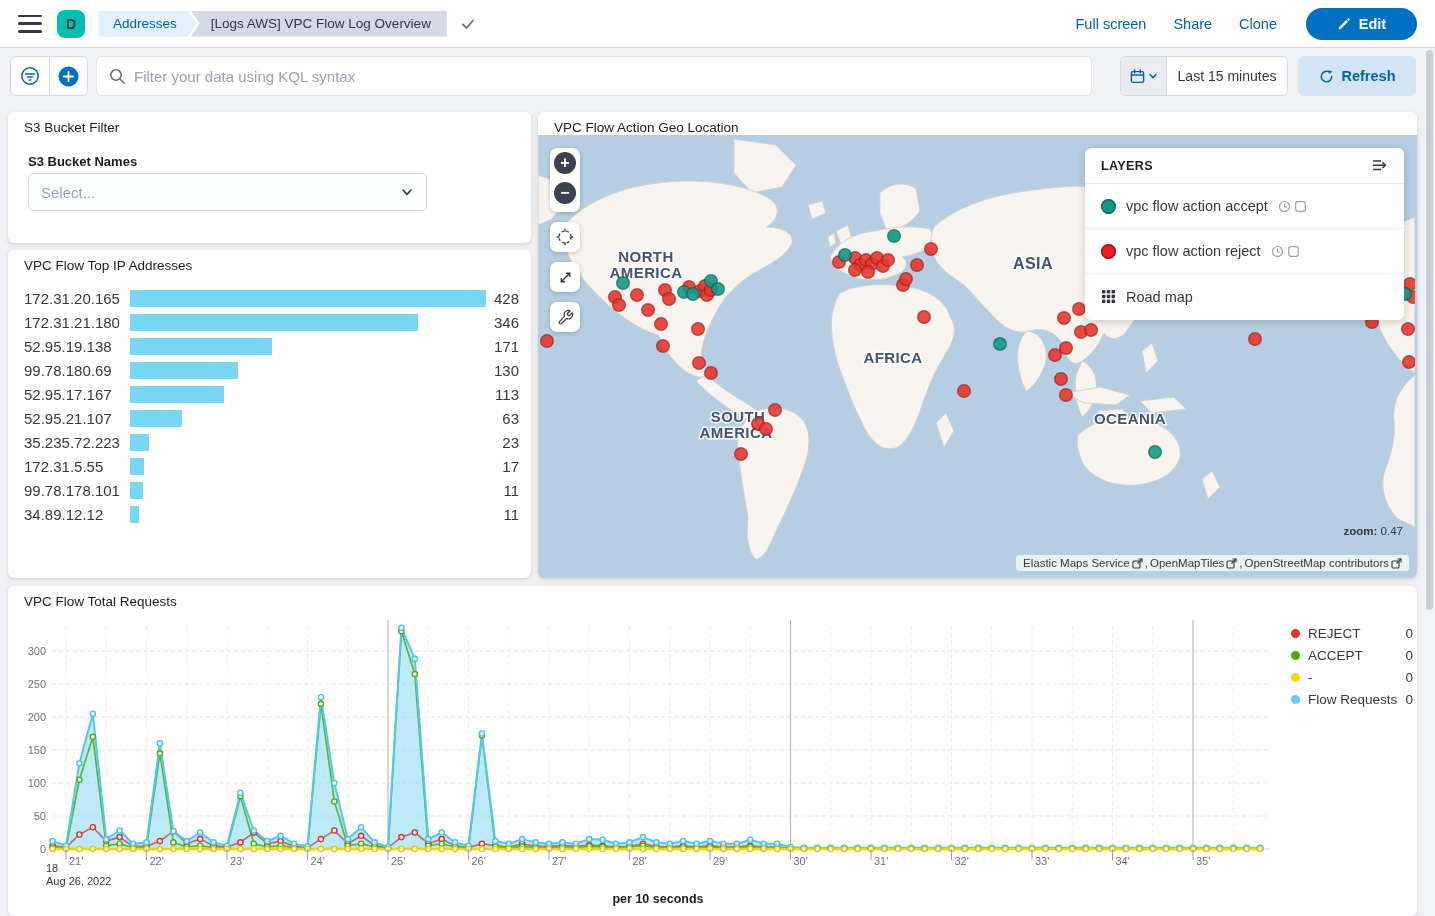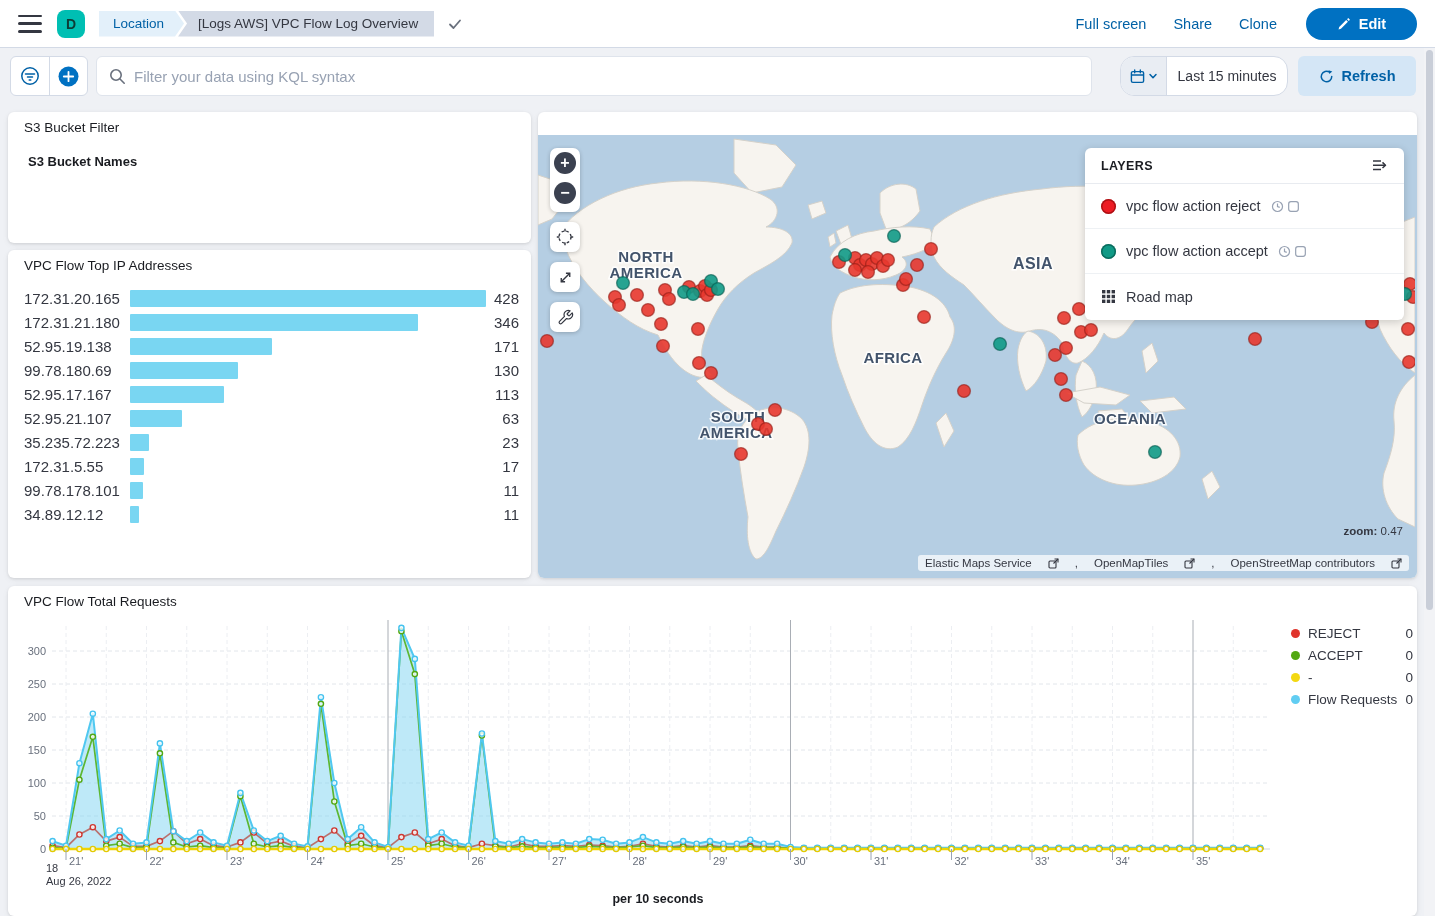--- a/index.html
+++ b/index.html
@@ -21,21 +21,21 @@
   .edit-btn { margin-left:2px; width:111px; height:32px; background:#0071c2; border:none; color:#fff; border-radius:16px; display:flex; align-items:center; justify-content:center; gap:8px; font-size:14.5px; font-weight:600; cursor:pointer; font-family:inherit; }
 
   
   .tb { position:absolute; height:40px; top:56px; }
   .filter-group { left:10px; width:78px; background:#fff; border:1px solid #d3dae6; border-radius:6px; display:flex; }
   .filter-group .fg-btn { flex:1; display:flex; align-items:center; justify-content:center; background:none; border:none; cursor:pointer; }
   .filter-group .fg-btn:first-child { border-right:1px solid #d3dae6; }
   .kql { left:96px; width:996px; background:#fff; border:1px solid #dfe4ec; border-radius:6px; display:flex; align-items:center; padding:0 12px; gap:8px; }
   .kql input { flex:1; border:none; outline:none; font-size:15px; color:#343741; font-family:inherit; background:transparent; }
   .kql input::placeholder { color:#98a2b3; }
-  .datepicker { left:1120px; width:168px; background:#fff; border:1px solid #d3dae6; border-radius:14px; display:flex; overflow:hidden; }
+  .datepicker { left:1120px; width:168px; background:#fff; border:1px solid #d3dae6; border-radius:6px; display:flex; overflow:hidden; }
   .cal-seg { width:46px; background:#e9edf3; border-right:1px solid #d3dae6; display:flex; align-items:center; justify-content:center; gap:3px; cursor:pointer; border:none; border-right:1px solid #d3dae6; }
   .time-text { flex:1; display:flex; align-items:center; justify-content:center; font-size:14px; color:#343741; cursor:pointer; }
   .refresh-btn { left:1298px; width:118px; background:#d4e6f6; border:none; border-radius:6px; display:flex; align-items:center; justify-content:center; gap:8px; color:#0061a6; font-size:14.5px; font-weight:600; cursor:pointer; font-family:inherit; }
 
   
   .panel { position:absolute; background:#fff; border-radius:6px; box-shadow:0 1px 3px rgba(0,0,0,.10), 0 2px 7px rgba(0,0,0,.05); }
   .panel-title { font-size:13.5px; font-weight:400; color:#1a1c21; padding:8px 16px 0; }
   #p-s3 { left:8px; top:112px; width:523px; height:131px; }
   #p-ips { left:8px; top:250px; width:523px; height:328px; }
   #p-geo { left:538px; top:112px; width:879px; height:466px; overflow:hidden; }
@@ -61,21 +61,21 @@
   .map-btn { width:30px; height:30px; display:flex; align-items:center; justify-content:center; background:none; border:none; cursor:pointer; }
   .zoom-circ { width:22px; height:22px; border-radius:50%; background:#3b4150; color:#fff; display:flex; align-items:center; justify-content:center; font-size:16px; font-weight:700; line-height:1; }
   #layers-panel { position:absolute; left:547px; top:13px; width:319px; height:172px; background:#fff; border-radius:6px; box-shadow:0 2px 8px rgba(0,0,0,.18); z-index:5; }
   .layers-head { height:36px; display:flex; align-items:center; padding:0 16px; border-bottom:1px solid #e8ebf0; }
   .layers-head .lt { font-size:12.5px; font-weight:700; color:#1a1c21; letter-spacing:.4px; flex:1; }
   .layer-row { height:45px; display:flex; align-items:center; padding:0 16px; gap:10px; border-bottom:1px solid #eef1f4; font-size:14.5px; color:#343741; cursor:pointer; }
   .layer-dot { width:15px; height:15px; border-radius:50%; }
   .layer-icons { display:flex; align-items:center; gap:3px; }
   .map-zoomtext { position:absolute; right:14px; top:390px; font-size:11.5px; color:#343741; z-index:3; }
   .map-zoomtext b { font-weight:700; }
-  .map-attrib { position:absolute; right:8px; bottom:7px; background:rgba(255,255,255,.72); border-radius:3px; padding:2px 7px; font-size:11.5px; color:#343741; display:flex; align-items:center; gap:16px; z-index:3; }
+  .map-attrib { position:absolute; right:8px; bottom:7px; background:rgba(255,255,255,.72); border-radius:3px; padding:2px 7px; font-size:11.5px; color:#343741; display:flex; align-items:center; gap:2px; z-index:3; }
   .attrib-link { cursor:pointer; }
 
   
   #ts-svg { position:absolute; left:0; top:28px; }
   #ts-legend { position:absolute; left:1283px; top:36px; width:122px; }
   .leg-row { display:flex; align-items:center; height:22px; gap:8px; font-size:13.5px; color:#343741; cursor:pointer; }
   .leg-dot { width:9px; height:9px; border-radius:50%; flex:none; }
   .leg-val { margin-left:auto; }
   .ts-xlabel { position:absolute; left:0; top:306px; width:1300px; text-align:center; font-size:12.5px; font-weight:700; color:#1a1c21; }
 
@@ -89,21 +89,21 @@
 <body>
 
 <header class="navbar">
   <button class="hamburger">
       <span></span>
       <span></span>
       <span></span>
     </button>
   <div class="avatar">D</div>
   <nav class="crumbs">
-    <span class="crumb first">Location</span>
+    <span class="crumb first">Addresses</span>
     <span class="crumb last">[Logs AWS] VPC Flow Log Overview</span>
     <span class="crumb-check">
       <svg width="18" height="18" viewBox="0 0 18 18">
           <polyline points="4,9.5 7.5,13 14,5.5" fill="none" stroke="#69707d" stroke-width="1.8" stroke-linecap="round" stroke-linejoin="round"></polyline>
         </svg>
     </span>
   </nav>
   <div class="nav-right">
     <button class="nav-link">Full screen</button>
     <button class="nav-link">Share</button>
@@ -176,20 +176,28 @@
         <path d="M13.6 8 A5.6 5.6 0 1 1 11.2 3.4" fill="none" stroke="#0061a6" stroke-width="1.6" stroke-linecap="round"></path>
         <polygon points="10.2,1.2 14.2,2.6 11,5.4" fill="#0061a6"></polygon>
       </svg>
   </span>
   <span>Refresh</span>
 </button>
 
 <section class="panel" id="p-s3">
   <div class="panel-title">S3 Bucket Filter</div>
   <div class="field-label">S3 Bucket Names</div>
+  <div class="select-box">
+    <span class="ph">Select...</span>
+    <span style="display:flex">
+      <svg width="14" height="14" viewBox="0 0 14 14">
+          <polyline points="3,5 7,9.4 11,5" fill="none" stroke="#343741" stroke-width="1.6" stroke-linecap="round" stroke-linejoin="round"></polyline>
+        </svg>
+    </span>
+  </div>
 </section>
 
 <section class="panel" id="p-ips">
   <div class="panel-title">VPC Flow Top IP Addresses</div>
   <div id="ip-rows">
       <div class="ip-row">
         <span class="ip-label">172.31.20.165</span>
         <span class="ip-barwrap" style="display: block;">
           <span class="ip-bar" style="display: block; background: rgb(121, 214, 242); width: 356px;"></span>
         </span>
@@ -255,20 +263,21 @@
         <span class="ip-label">34.89.12.12</span>
         <span class="ip-barwrap" style="display: block;">
           <span class="ip-bar" style="display: block; background: rgb(121, 214, 242); width: 9.14953px;"></span>
         </span>
         <span class="ip-val">11</span>
       </div>
     </div>
 </section>
 
 <section class="panel" id="p-geo">
+  <div class="panel-title">VPC Flow Action Geo Location</div>
   <div class="map">
     <svg class="world" id="map-svg" width="877" height="443" viewBox="0 0 877 443" preserveAspectRatio="none">
       <g id="continents" fill="#f7f4ef" stroke="#d4d1ca" stroke-width="1">
         <path d="M196,4 L238,10 L258,30 L244,52 L214,58 L196,38 Z"></path>
         <path d="M22,96 C40,70 80,52 120,48 C165,42 210,50 232,64 C244,72 240,86 228,92 C244,92 256,98 254,108 C248,122 230,130 216,138 C200,148 188,160 180,174 C172,188 166,202 164,214 C162,226 168,234 174,240 C164,246 150,240 140,230 C130,220 124,208 120,200 C100,194 84,182 68,168 C50,152 34,132 28,114 Z"></path>
         <path d="M168,240 C178,248 188,256 198,262 C208,268 216,272 220,278 L212,286 C200,280 188,272 178,264 C170,258 162,250 158,246 Z"></path>
         <path d="M214,280 C230,268 252,272 264,284 C274,296 272,314 266,332 C258,354 248,376 238,396 C232,410 226,424 218,424 C210,418 208,400 210,382 C206,360 202,336 200,314 C198,298 204,288 214,280 Z"></path>
         <path d="M298,96 L310,90 L314,104 L304,112 Z"></path>
         <path d="M290,102 L296,98 L298,108 L292,112 Z"></path>
         <path d="M270,70 L284,66 L288,78 L274,84 Z"></path>
@@ -406,39 +415,39 @@
         <button style="background:none;border:none;display:flex;cursor:pointer">
           <svg width="17" height="15" viewBox="0 0 17 15">
               <line x1="2" y1="3" x2="10" y2="3" stroke="#343741" stroke-width="1.5"></line>
               <line x1="2" y1="11.5" x2="10" y2="11.5" stroke="#343741" stroke-width="1.5"></line>
               <line x1="2" y1="7.2" x2="14" y2="7.2" stroke="#343741" stroke-width="1.5"></line>
               <polyline points="11.5,4.4 14.5,7.2 11.5,10" fill="none" stroke="#343741" stroke-width="1.5" stroke-linejoin="round"></polyline>
             </svg>
         </button>
       </div>
       <div class="layer-row">
-        <span class="layer-dot" style="background:#ed1c24; box-shadow:inset 0 0 0 1.5px rgba(120,8,8,.55)"></span>
-        <span>vpc flow action reject</span>
+        <span class="layer-dot" style="background:#109a86; box-shadow:inset 0 0 0 1.5px rgba(6,70,60,.55)"></span>
+        <span>vpc flow action accept</span>
         <span class="layer-icons">
           <span style="display:flex">
               <svg width="13" height="13" viewBox="0 0 14 14">
                 <circle cx="7" cy="7" r="5.4" fill="none" stroke="#98a2b3" stroke-width="1.3"></circle>
                 <polyline points="7,3.8 7,7 9.4,8" fill="none" stroke="#98a2b3" stroke-width="1.3"></polyline>
               </svg>
             </span>
           <span style="display:flex">
               <svg width="13" height="13" viewBox="0 0 14 14">
                 <rect x="1.8" y="1.8" width="10.4" height="10.4" rx="2.4" fill="none" stroke="#98a2b3" stroke-width="1.3"></rect>
               </svg>
             </span>
         </span>
       </div>
       <div class="layer-row">
-        <span class="layer-dot" style="background:#109a86; box-shadow:inset 0 0 0 1.5px rgba(6,70,60,.55)"></span>
-        <span>vpc flow action accept</span>
+        <span class="layer-dot" style="background:#ed1c24; box-shadow:inset 0 0 0 1.5px rgba(120,8,8,.55)"></span>
+        <span>vpc flow action reject</span>
         <span class="layer-icons">
           <span style="display:flex">
               <svg width="13" height="13" viewBox="0 0 14 14">
                 <circle cx="7" cy="7" r="5.4" fill="none" stroke="#98a2b3" stroke-width="1.3"></circle>
                 <polyline points="7,3.8 7,7 9.4,8" fill="none" stroke="#98a2b3" stroke-width="1.3"></polyline>
               </svg>
             </span>
           <span style="display:flex">
               <svg width="13" height="13" viewBox="0 0 14 14">
                 <rect x="1.8" y="1.8" width="10.4" height="10.4" rx="2.4" fill="none" stroke="#98a2b3" stroke-width="1.3"></rect>

